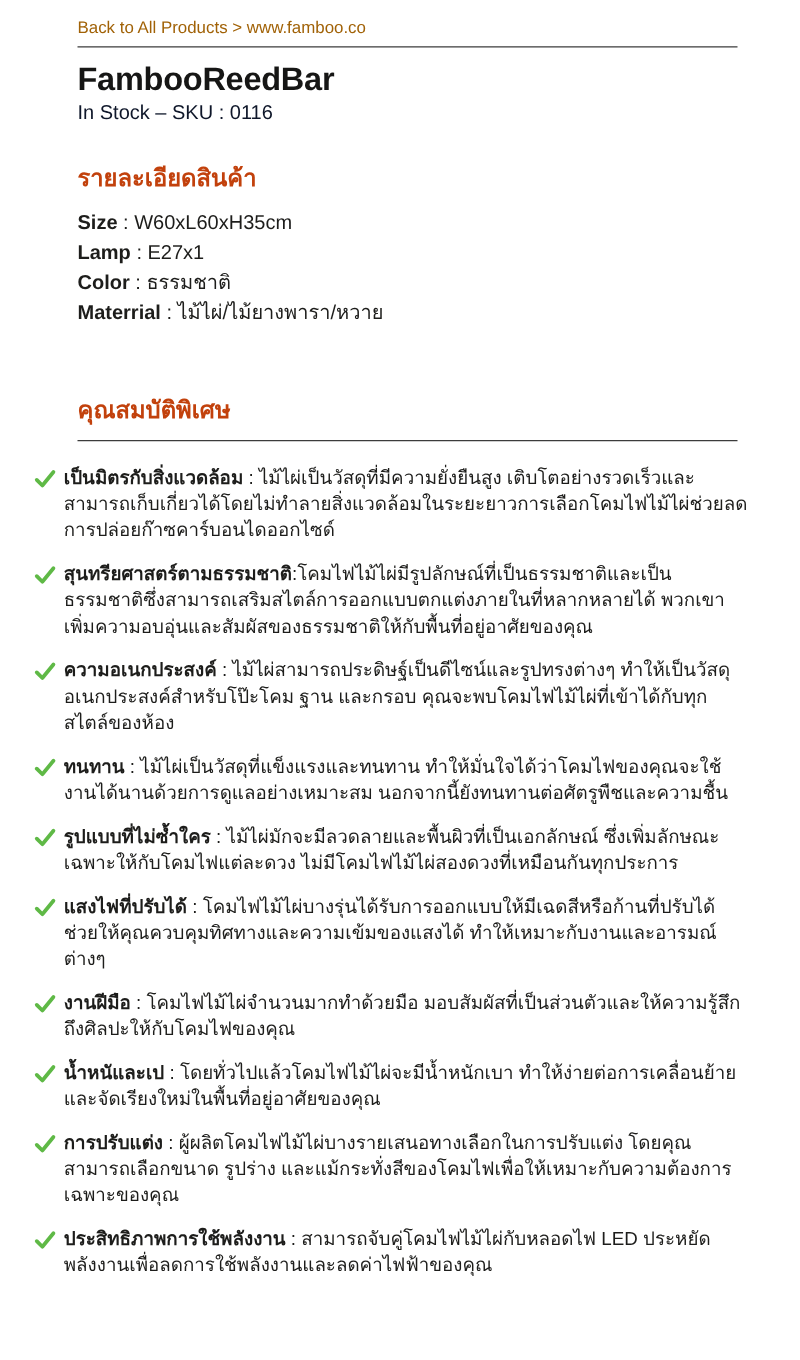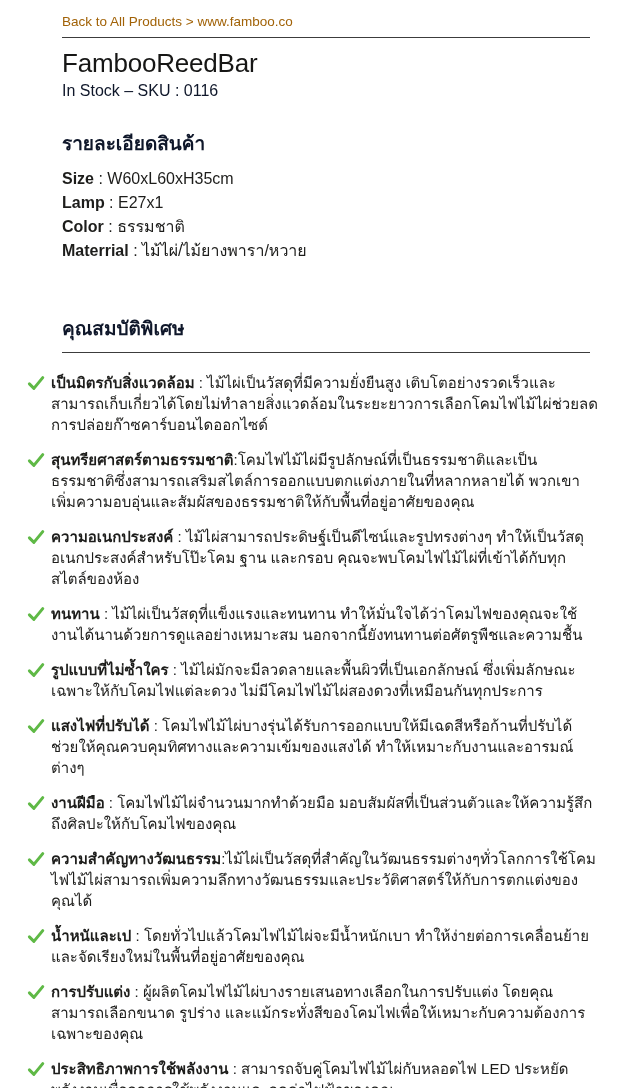--- a/index.html
+++ b/index.html
@@ -17,28 +17,28 @@
     font-size: 13.5px; line-height: 17px; color: #a16207;
     cursor: pointer;
   }
   .rule {
     border: none; border-top: 1.5px solid #3c3c3c;
     margin: 7px 50px 0 62px; width: 528px;
   }
 
   .title-block { margin: 10px 45px 0 62px; }
   .page-title {
-    font-size: 26px; font-weight: 400; line-height: 30px;
+    font-size: 26px; font-weight: 700; line-height: 30px;
     letter-spacing: -0.2px; color: #161615;
   }
   .stock-sku { font-size: 16px; line-height: 21px; margin-top: 2px; color: #0f172a; }
 
   .section-heading {
     margin: 0 45px 0 62px;
-    font-size: 19px; font-weight: 700; color: #0f172a;
+    font-size: 19px; font-weight: 700; color: #c2410c;
     line-height: 26px;
   }
   .details-heading { margin-top: 30px; }
 
   .spec-list { margin: 10px 45px 0 62px; }
   .spec-row { font-size: 16px; line-height: 24px; }
   .spec-label { font-weight: 700; }
 
   .features-heading { margin-top: 53px; }
   .features-rule { margin-top: 10px; }
@@ -157,28 +157,20 @@
 
     <li class="feature-item">
       <svg class="check-icon" viewBox="0 0 24 24" fill="none" xmlns="http://www.w3.org/2000/svg">
         <path d="M3.2 13.2 L9.2 19.2 L21 4.8" stroke="#5fb946" stroke-width="4" stroke-linecap="round" stroke-linejoin="round" fill="none"></path>
       </svg>
       <div class="feature-body">
         <span class="feature-title">งานฝีมือ</span><span> : </span><span>โคมไฟไม้ไผ่จำนวนมากทำด้วยมือ มอบสัมผัสที่เป็นส่วนตัวและให้ความรู้สึกถึงศิลปะให้กับโคมไฟของคุณ</span>
       </div>
     </li>
 
-    <li class="feature-item">
-      <svg class="check-icon" viewBox="0 0 24 24" fill="none" xmlns="http://www.w3.org/2000/svg">
-        <path d="M3.2 13.2 L9.2 19.2 L21 4.8" stroke="#5fb946" stroke-width="4" stroke-linecap="round" stroke-linejoin="round" fill="none"></path>
-      </svg>
-      <div class="feature-body">
-        <span class="feature-title">ความสำคัญทางวัฒนธรรม</span><span>:</span><span>ไม้ไผ่เป็นวัสดุที่สำคัญในวัฒนธรรมต่างๆทั่วโลกการใช้โคมไฟไม้ไผ่สามารถเพิ่มความลึกทางวัฒนธรรมและประวัติศาสตร์ให้กับการตกแต่งของคุณได้</span>
-      </div>
-    </li>
 
     <li class="feature-item">
       <svg class="check-icon" viewBox="0 0 24 24" fill="none" xmlns="http://www.w3.org/2000/svg">
         <path d="M3.2 13.2 L9.2 19.2 L21 4.8" stroke="#5fb946" stroke-width="4" stroke-linecap="round" stroke-linejoin="round" fill="none"></path>
       </svg>
       <div class="feature-body">
         <span class="feature-title">น้ำหนัและเป</span><span> : </span><span>โดยทั่วไปแล้วโคมไฟไม้ไผ่จะมีน้ำหนักเบา ทำให้ง่ายต่อการเคลื่อนย้ายและจัดเรียงใหม่ในพื้นที่อยู่อาศัยของคุณ</span>
       </div>
     </li>
 

